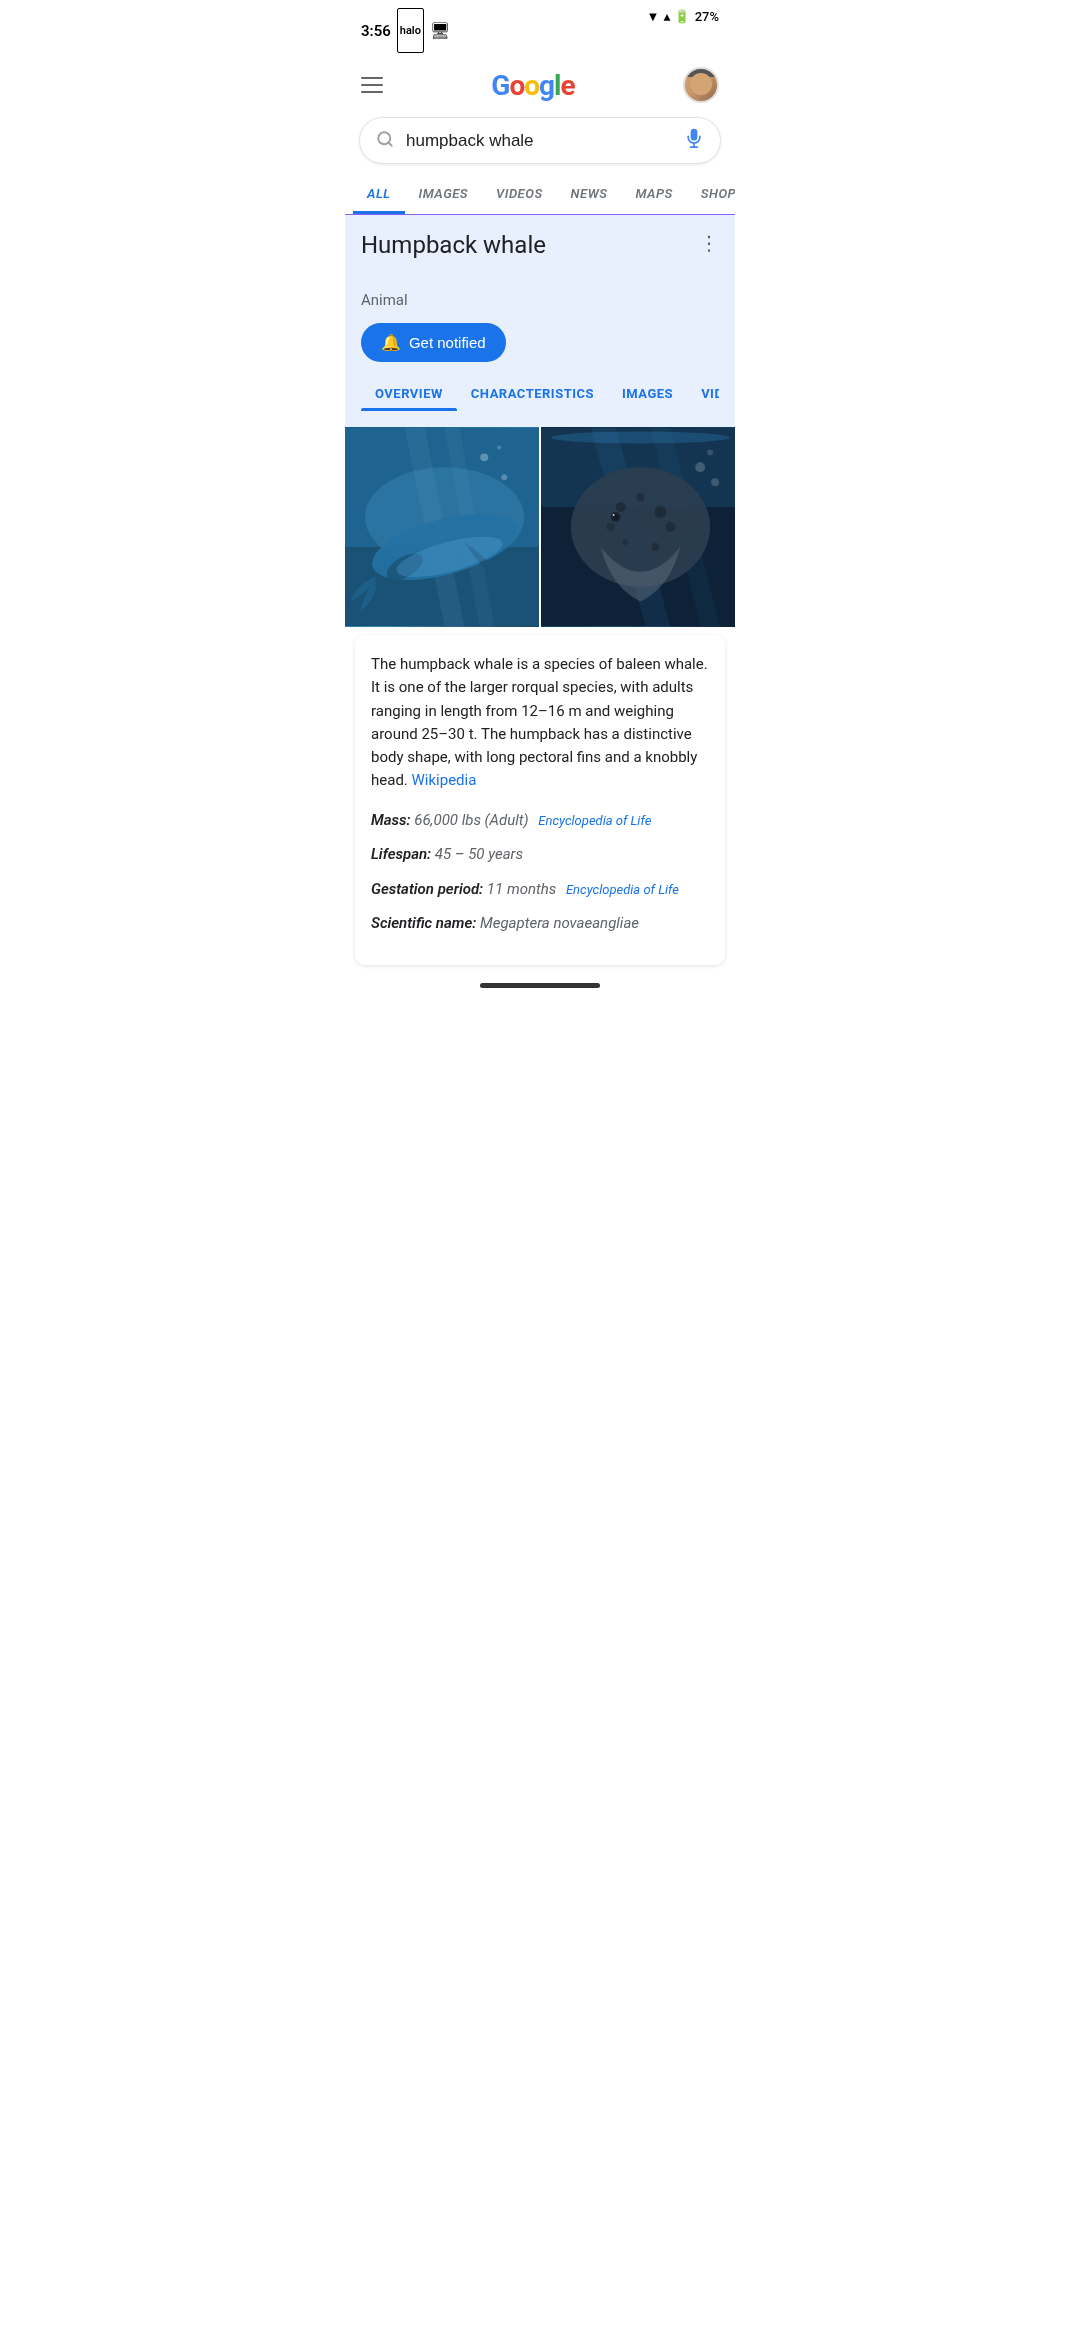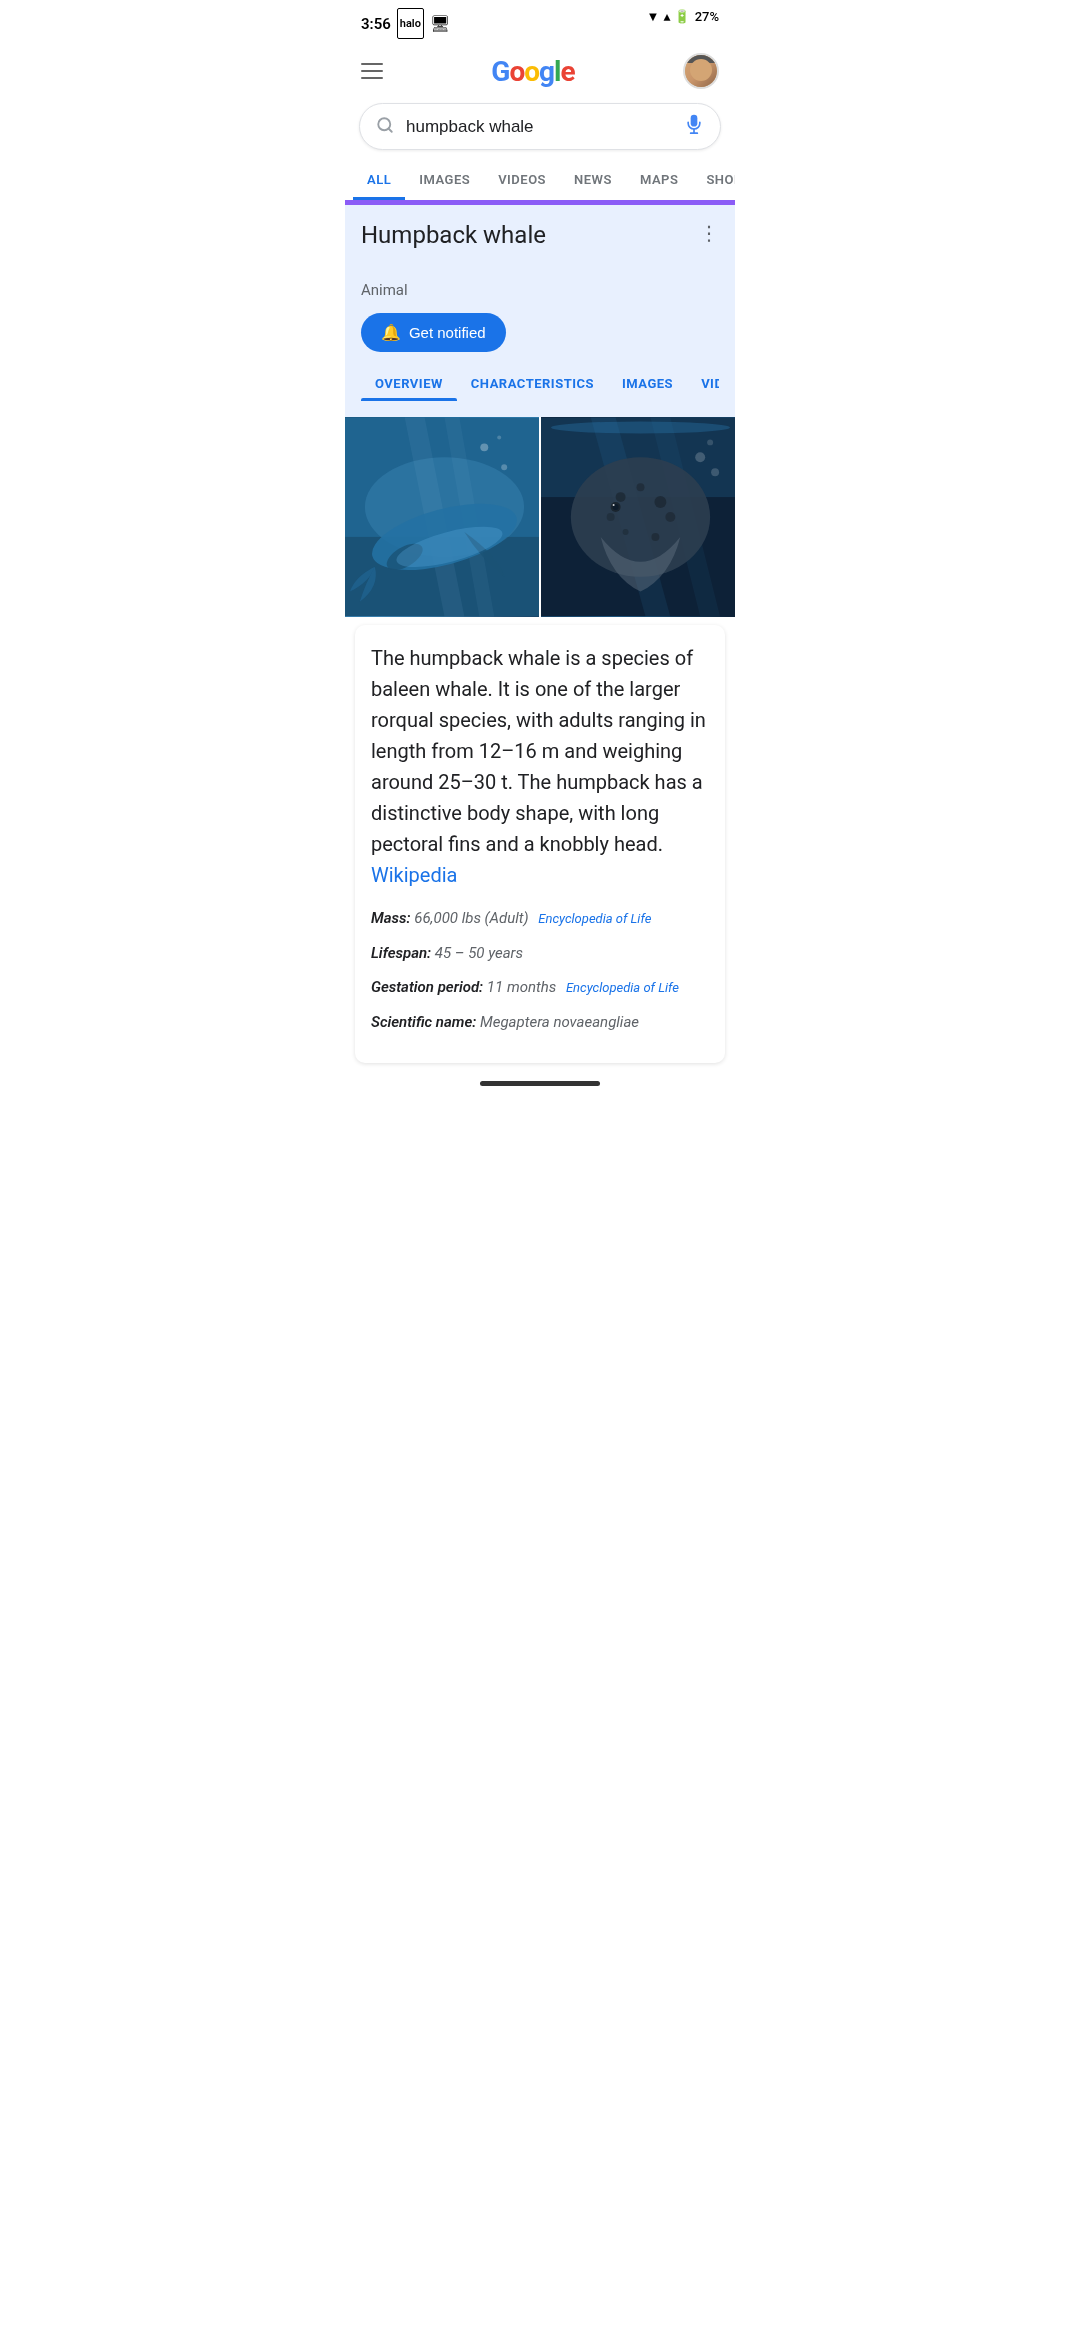--- a/index.html
+++ b/index.html
@@ -89,24 +89,25 @@
     .search-icon-wrap { color: #9aa0a6; font-size: 18px; }
     .search-input {
       flex: 1; font-size: 17px; color: #202124; border: none; outline: none;
       background: transparent;
     }
     .mic-icon { color: #4285F4; font-size: 20px; cursor: pointer; }
 
     
     .tabs {
       display: flex;
-      border-bottom: 5px solid #8b5cf6;
+      border-bottom: 1px solid #8b5cf6;
       padding: 0 8px;
       overflow-x: auto;
       scrollbar-width: none;
+      font-style: italic;
     }
     .tabs::-webkit-scrollbar { display: none; }
     .tab {
       padding: 10px 14px;
       font-size: 13px;
       font-weight: 600;
       color: #70757a;
       white-space: nowrap;
       cursor: pointer;
       letter-spacing: 0.5px;
@@ -215,21 +216,21 @@
 
     
     .info-box {
       background: #fff;
       margin: 8px 10px;
       border-radius: 10px;
       padding: 18px 16px;
       box-shadow: 0 1px 4px rgba(0,0,0,0.12);
     }
     .info-desc {
-      font-size: 20px;
+      font-size: 15px;
       color: #202124;
       line-height: 1.55;
       margin-bottom: 16px;
     }
     .wiki-link { color: #1a73e8; text-decoration: none; }
     .info-row {
       margin-bottom: 12px;
       font-size: 15px;
       line-height: 1.5;
       font-style: italic;
@@ -245,21 +246,21 @@
     .home-indicator {
       width: 120px; height: 5px; background: #333; border-radius: 3px;
     }
   </style>
 </head>
 <body>
 
 <div class="status-bar">
   <div class="status-left">
     <span class="status-time">3:56</span>
-    <span style="font-size:11px; border:1px solid #000; padding:8px 2px; border-radius:2px; font-weight:600;">halo</span>
+    <span style="font-size:11px; border:1px solid #000; padding:15px 2px; border-radius:2px; font-weight:600;">halo</span>
     <span style="font-size:16px;">🖥</span>
   </div>
   <div class="status-right">
     <span>▼</span>
     <span style="font-size:14px;">▴</span>
     <span style="font-size:13px;">🔋</span>
     <span>27%</span>
   </div>
 </div>
 

